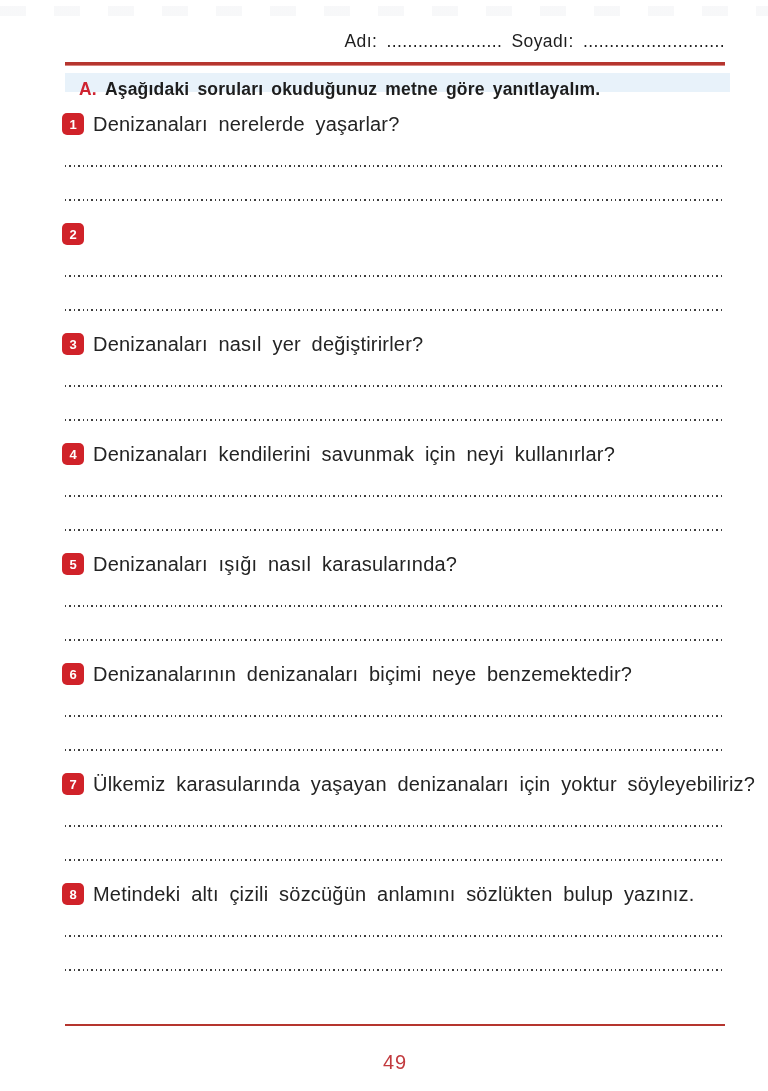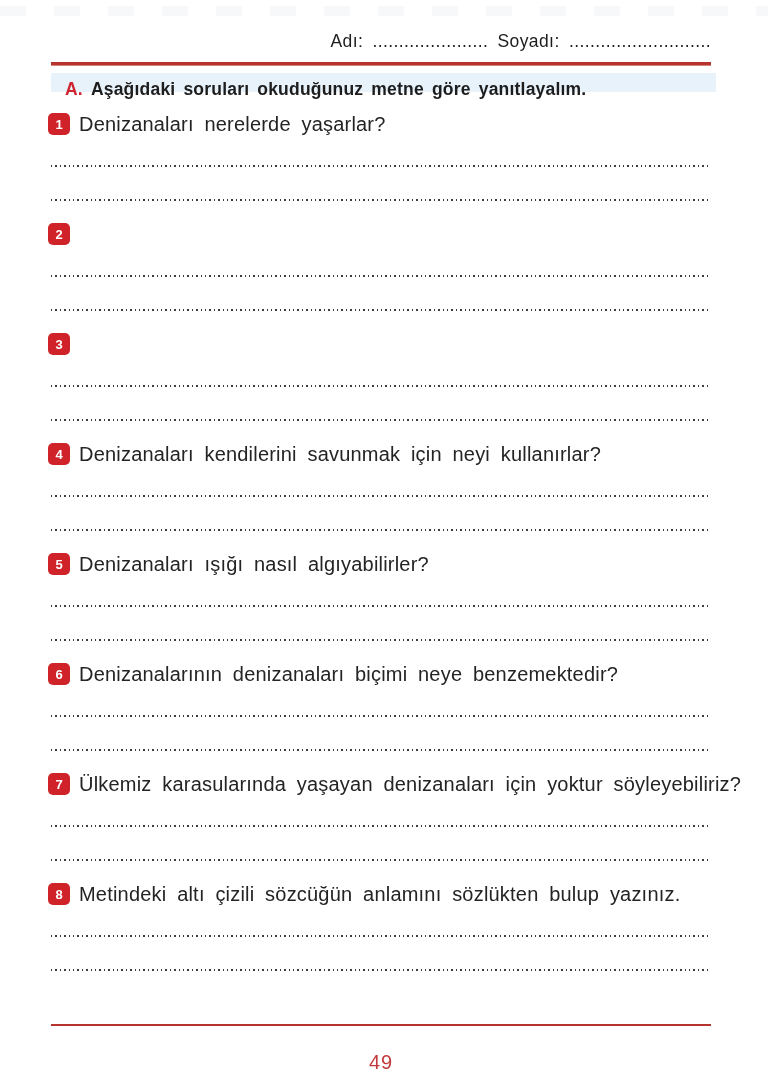--- a/index.html
+++ b/index.html
@@ -19,21 +19,21 @@
   .top-pattern {
     position: absolute;
     top: 6px; left: 0;
     width: 100%; height: 10px;
     background: repeating-linear-gradient(90deg,
       #f3f4f6 0 26px, transparent 26px 54px);
     opacity: 0.65;
   }
   .content {
     position: absolute;
-    top: 0; left: 51px;
+    top: 0; left: 65px;
     width: 660px;
   }
   
   .name-row {
     margin-top: 31px;
     text-align: right;
     font-size: 17.5px;
     color: #1d1d1d;
     letter-spacing: 0.4px;
     word-spacing: 4px;
@@ -153,38 +153,39 @@
         <div class="q-row">
           <span class="badge">2</span>
         </div>
         <div class="dotline first"></div>
         <div class="dotline second"></div>
       </section>
 
       <section class="q">
         <div class="q-row">
           <span class="badge">3</span>
+          <span class="q-text">Denizanaları nasıl yer değiştirirler?</span>
         </div>
         <div class="dotline first"></div>
         <div class="dotline second"></div>
       </section>
 
       <section class="q">
         <div class="q-row">
           <span class="badge">4</span>
           <span class="q-text">Denizanaları kendilerini savunmak için neyi kullanırlar?</span>
         </div>
         <div class="dotline first"></div>
         <div class="dotline second"></div>
       </section>
 
       <section class="q">
         <div class="q-row">
           <span class="badge">5</span>
-          <span class="q-text">Denizanaları ışığı nasıl algıyabilirler?</span>
+          <span class="q-text">Denizanaları ışığı nasıl karasularında?</span>
         </div>
         <div class="dotline first"></div>
         <div class="dotline second"></div>
       </section>
 
       <section class="q">
         <div class="q-row">
           <span class="badge">6</span>
           <span class="q-text">Denizanalarının denizanaları biçimi neye benzemektedir?</span>
         </div>

